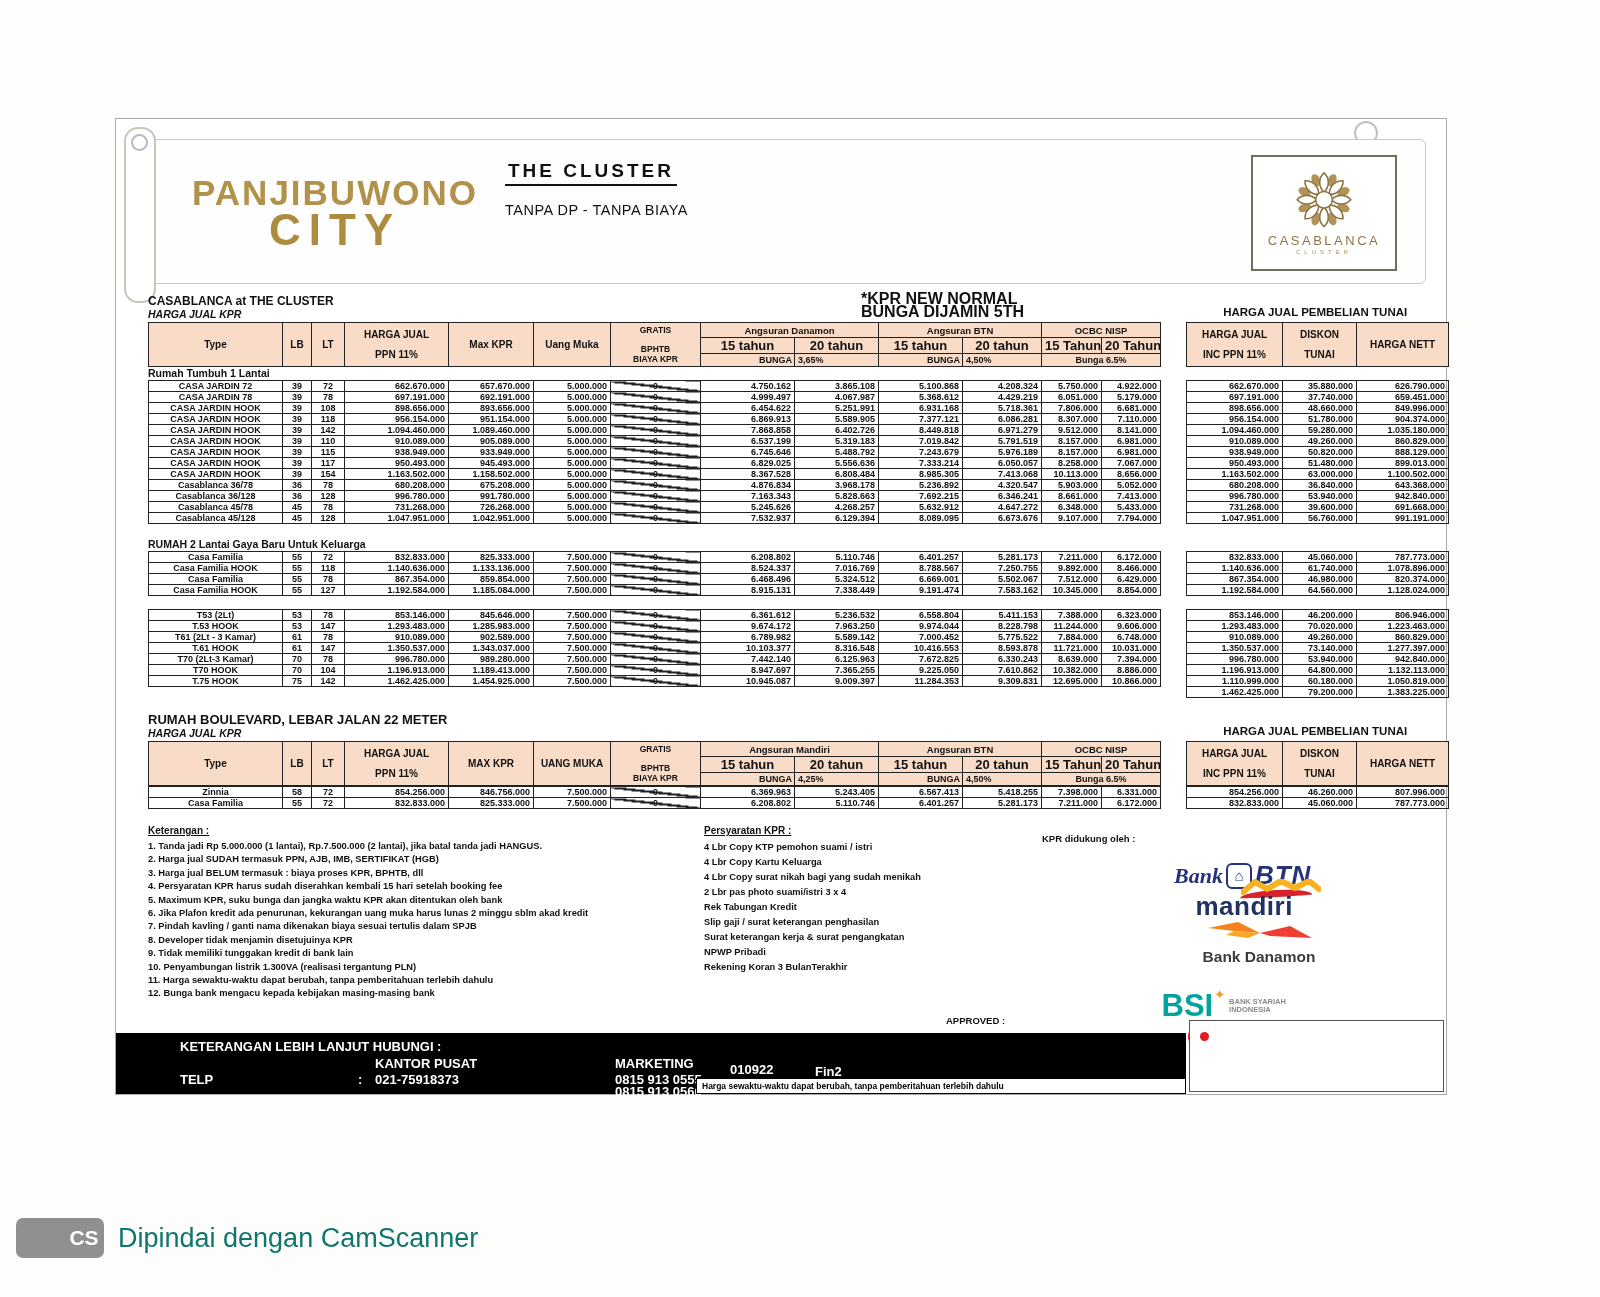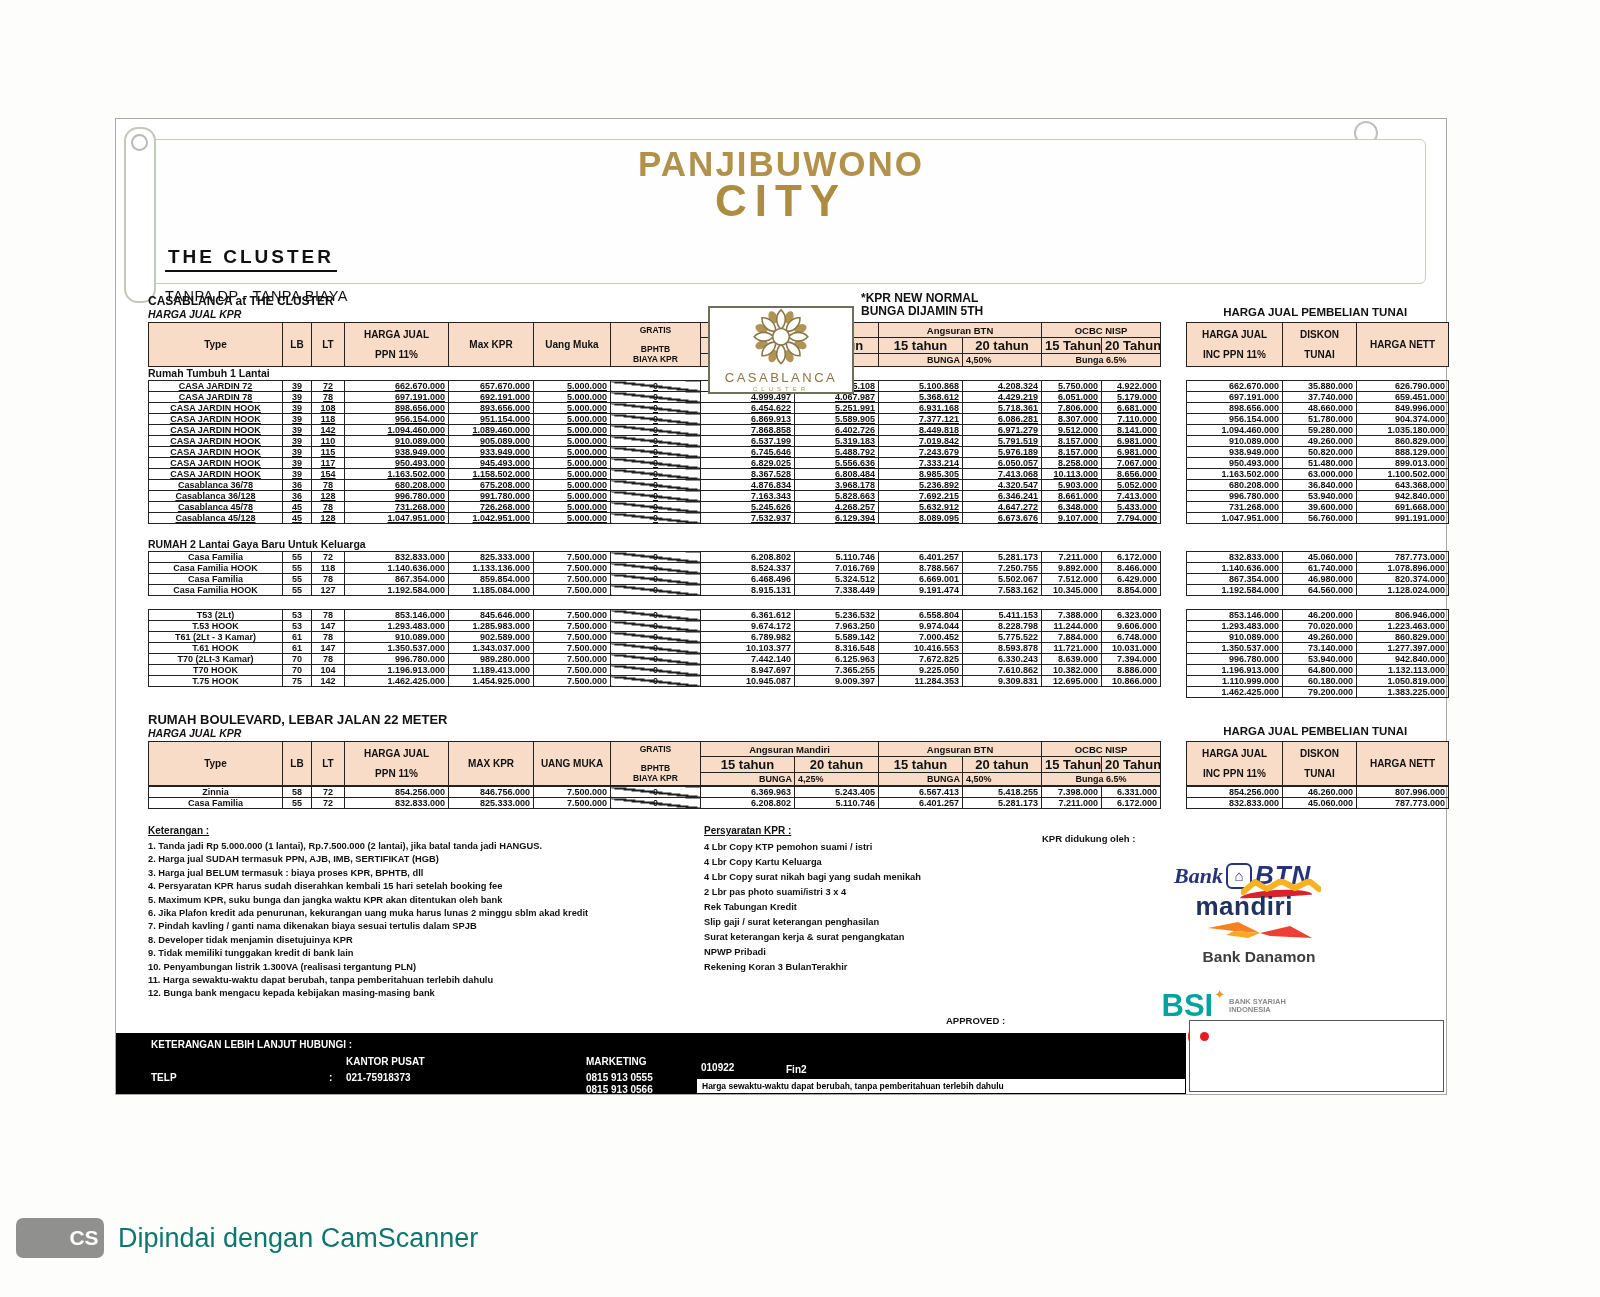--- a/index.html
+++ b/index.html
@@ -1,41 +1,41 @@
 <!DOCTYPE html>
 <html><head>
 <meta charset="utf-8">
 <style>
   html,body{margin:0;padding:0;}
   body{width:1600px;height:1297px;position:relative;background:#fdfdfc;font-family:"Liberation Sans",sans-serif;color:#111;overflow:hidden;}
 
   .page{position:absolute;left:115px;top:118px;width:1330px;height:975px;background:#fff;border:1px solid #a9a9a9;}
 
   
-  .band{position:relative;margin:20px 20px 0 20px;height:145px;border:1px solid #c6cdbd;border-radius:6px;background:#fefefe;display:flex;align-items:center;padding:0 28px;box-sizing:border-box;flex-direction:column;}
+  .band{position:relative;margin:20px 20px 0 20px;height:145px;border:1px solid #c6cdbd;border-radius:6px;background:#fefefe;display:flex;align-items:center;padding:0 28px;box-sizing:border-box;}
   .band-curl{position:absolute;left:-13px;top:-13px;width:28px;height:172px;border:2px solid #c2c9ba;border-radius:14px;background:#fff;}
   .band-curl::after{content:'';position:absolute;left:5px;top:5px;width:13px;height:13px;border-radius:50%;border:2px solid #b9b9b9;}
   .curl-right{position:absolute;left:1238px;top:2px;width:20px;height:20px;border-radius:50%;border:2px solid #c0c0c0;background:#fff;}
   .brand{width:340px;text-align:center;margin-top:4px;}
   .brand1{font-size:35px;font-weight:bold;letter-spacing:2px;color:#b2914b;}
   .brand2{font-size:44px;font-weight:bold;letter-spacing:8px;color:#ad8c3f;margin-top:-8px;}
   .center-head{flex:1;text-align:left;align-self:flex-start;margin-top:20px;}
   .main-title{display:inline-block;font-size:19px;font-weight:bold;letter-spacing:3px;border-bottom:2.5px solid #111;padding:0 3px 2px;}
   .main-sub{margin-top:16px;font-size:14.5px;font-weight:normal;letter-spacing:.5px;}
   .cluster-box{width:142px;height:112px;border:2px solid #6f6f5d;background:#fff;display:flex;flex-direction:column;align-items:center;justify-content:center;margin-top:2px;}
   .cl-name{font-size:13px;letter-spacing:2.5px;color:#8d7645;margin-top:2px;}
   .cl-sub{font-size:6px;letter-spacing:4px;color:#b09357;margin-top:1px;}
 
   
   .titles-row{display:flex;margin:10px 0 2px 32px;}
   .lt-block{width:1012px;position:relative;}
   .rt-block{width:262px;margin-left:26px;text-align:center;font-weight:bold;font-size:11.5px;display:flex;align-items:flex-end;justify-content:center;padding-bottom:2px;}
   .sec-title{font-size:12px;font-weight:bold;}
   .sec-sub{font-size:10.5px;font-weight:bold;font-style:italic;}
-  .kpr-note{position:absolute;left:713px;top:-2px;font-size:12px;font-weight:bold;line-height:13px;}
+  .kpr-note{position:absolute;left:713px;top:-2px;font-size:16px;font-weight:bold;line-height:13px;}
   .blvd-titles{margin-top:14px;}
   .blvd-title{font-size:13px;font-weight:bold;}
 
   
   .tbl-row{display:flex;margin-left:32px;}
   .tbl-left{width:1012px;}
   .tbl-right{width:262px;margin-left:26px;}
   .sec-label{height:13px;line-height:13px;font-weight:bold;font-size:10.5px;}
   .gapdiv{width:100%;}
   table.grid{border-collapse:collapse;table-layout:fixed;}
@@ -84,21 +84,21 @@
   .ocbc-logo{display:flex;align-items:center;margin-left:34px;}
   .ocbc-icon{width:25px;height:25px;border-radius:50%;background:#e31b23;position:relative;overflow:hidden;}
   .ocbc-icon::after{content:'';position:absolute;left:8px;top:4px;width:17px;height:17px;border-radius:50%;background:#fff;}
   .ocbc-icon::before{content:'';position:absolute;left:12px;top:8px;width:9px;height:9px;border-radius:50%;background:#e31b23;z-index:2;}
   .ocbc-text{font-size:20px;font-weight:bold;color:#d41f2c;margin-left:6px;letter-spacing:.5px;}
 
   
   .approved-label{position:absolute;left:830px;bottom:68px;font-size:9.5px;font-weight:bold;}
   .approved-box{position:absolute;right:2px;bottom:2px;width:253px;height:70px;border:1px solid #555;background:#fff;}
   .blackbar{position:absolute;left:0;bottom:0;width:1070px;height:61px;background:#000;color:#fff;}
-  .blackbar span{position:absolute;font-size:10px;font-weight:bold;white-space:nowrap;}
+  .blackbar span{position:absolute;font-size:13px;font-weight:bold;white-space:nowrap;margin-left:29px;}
   .fb-heading{left:35px;top:6px;}
   .fb-kantor{left:230px;top:23px;}
   .fb-marketing{left:470px;top:23px;}
   .fb-telp{left:35px;top:39px;}
   .fb-colon{left:213px;top:39px;}
   .fb-phone{left:230px;top:39px;}
   .fb-m1{left:470px;top:39px;}
   .fb-m2{left:470px;top:51px;}
   .fb-code{left:585px;top:29px;}
   .fb-code2{left:670px;top:31px;font-size:7.5px;}
@@ -244,21 +244,21 @@
                 </td>
                 <td>HARGA NETT</td>
               </tr>
             </tbody>
           </table>
         </div>
       </div>
       <div class="tbl-row">
         <div class="tbl-left">
           <div class="sec-label">Rumah Tumbuh 1 Lantai</div>
-          <table class="grid rows-grid" style="width: 1012px; text-decoration: underline;">
+          <table class="grid rows-grid" style="width: 1012px;">
             <colgroup>
               <col style="width: 134px;">
               <col style="width: 29px;">
               <col style="width: 33px;">
               <col style="width: 104px;">
               <col style="width: 85px;">
               <col style="width: 77px;">
               <col style="width: 90px;">
               <col style="width: 94px;">
               <col style="width: 84px;">

